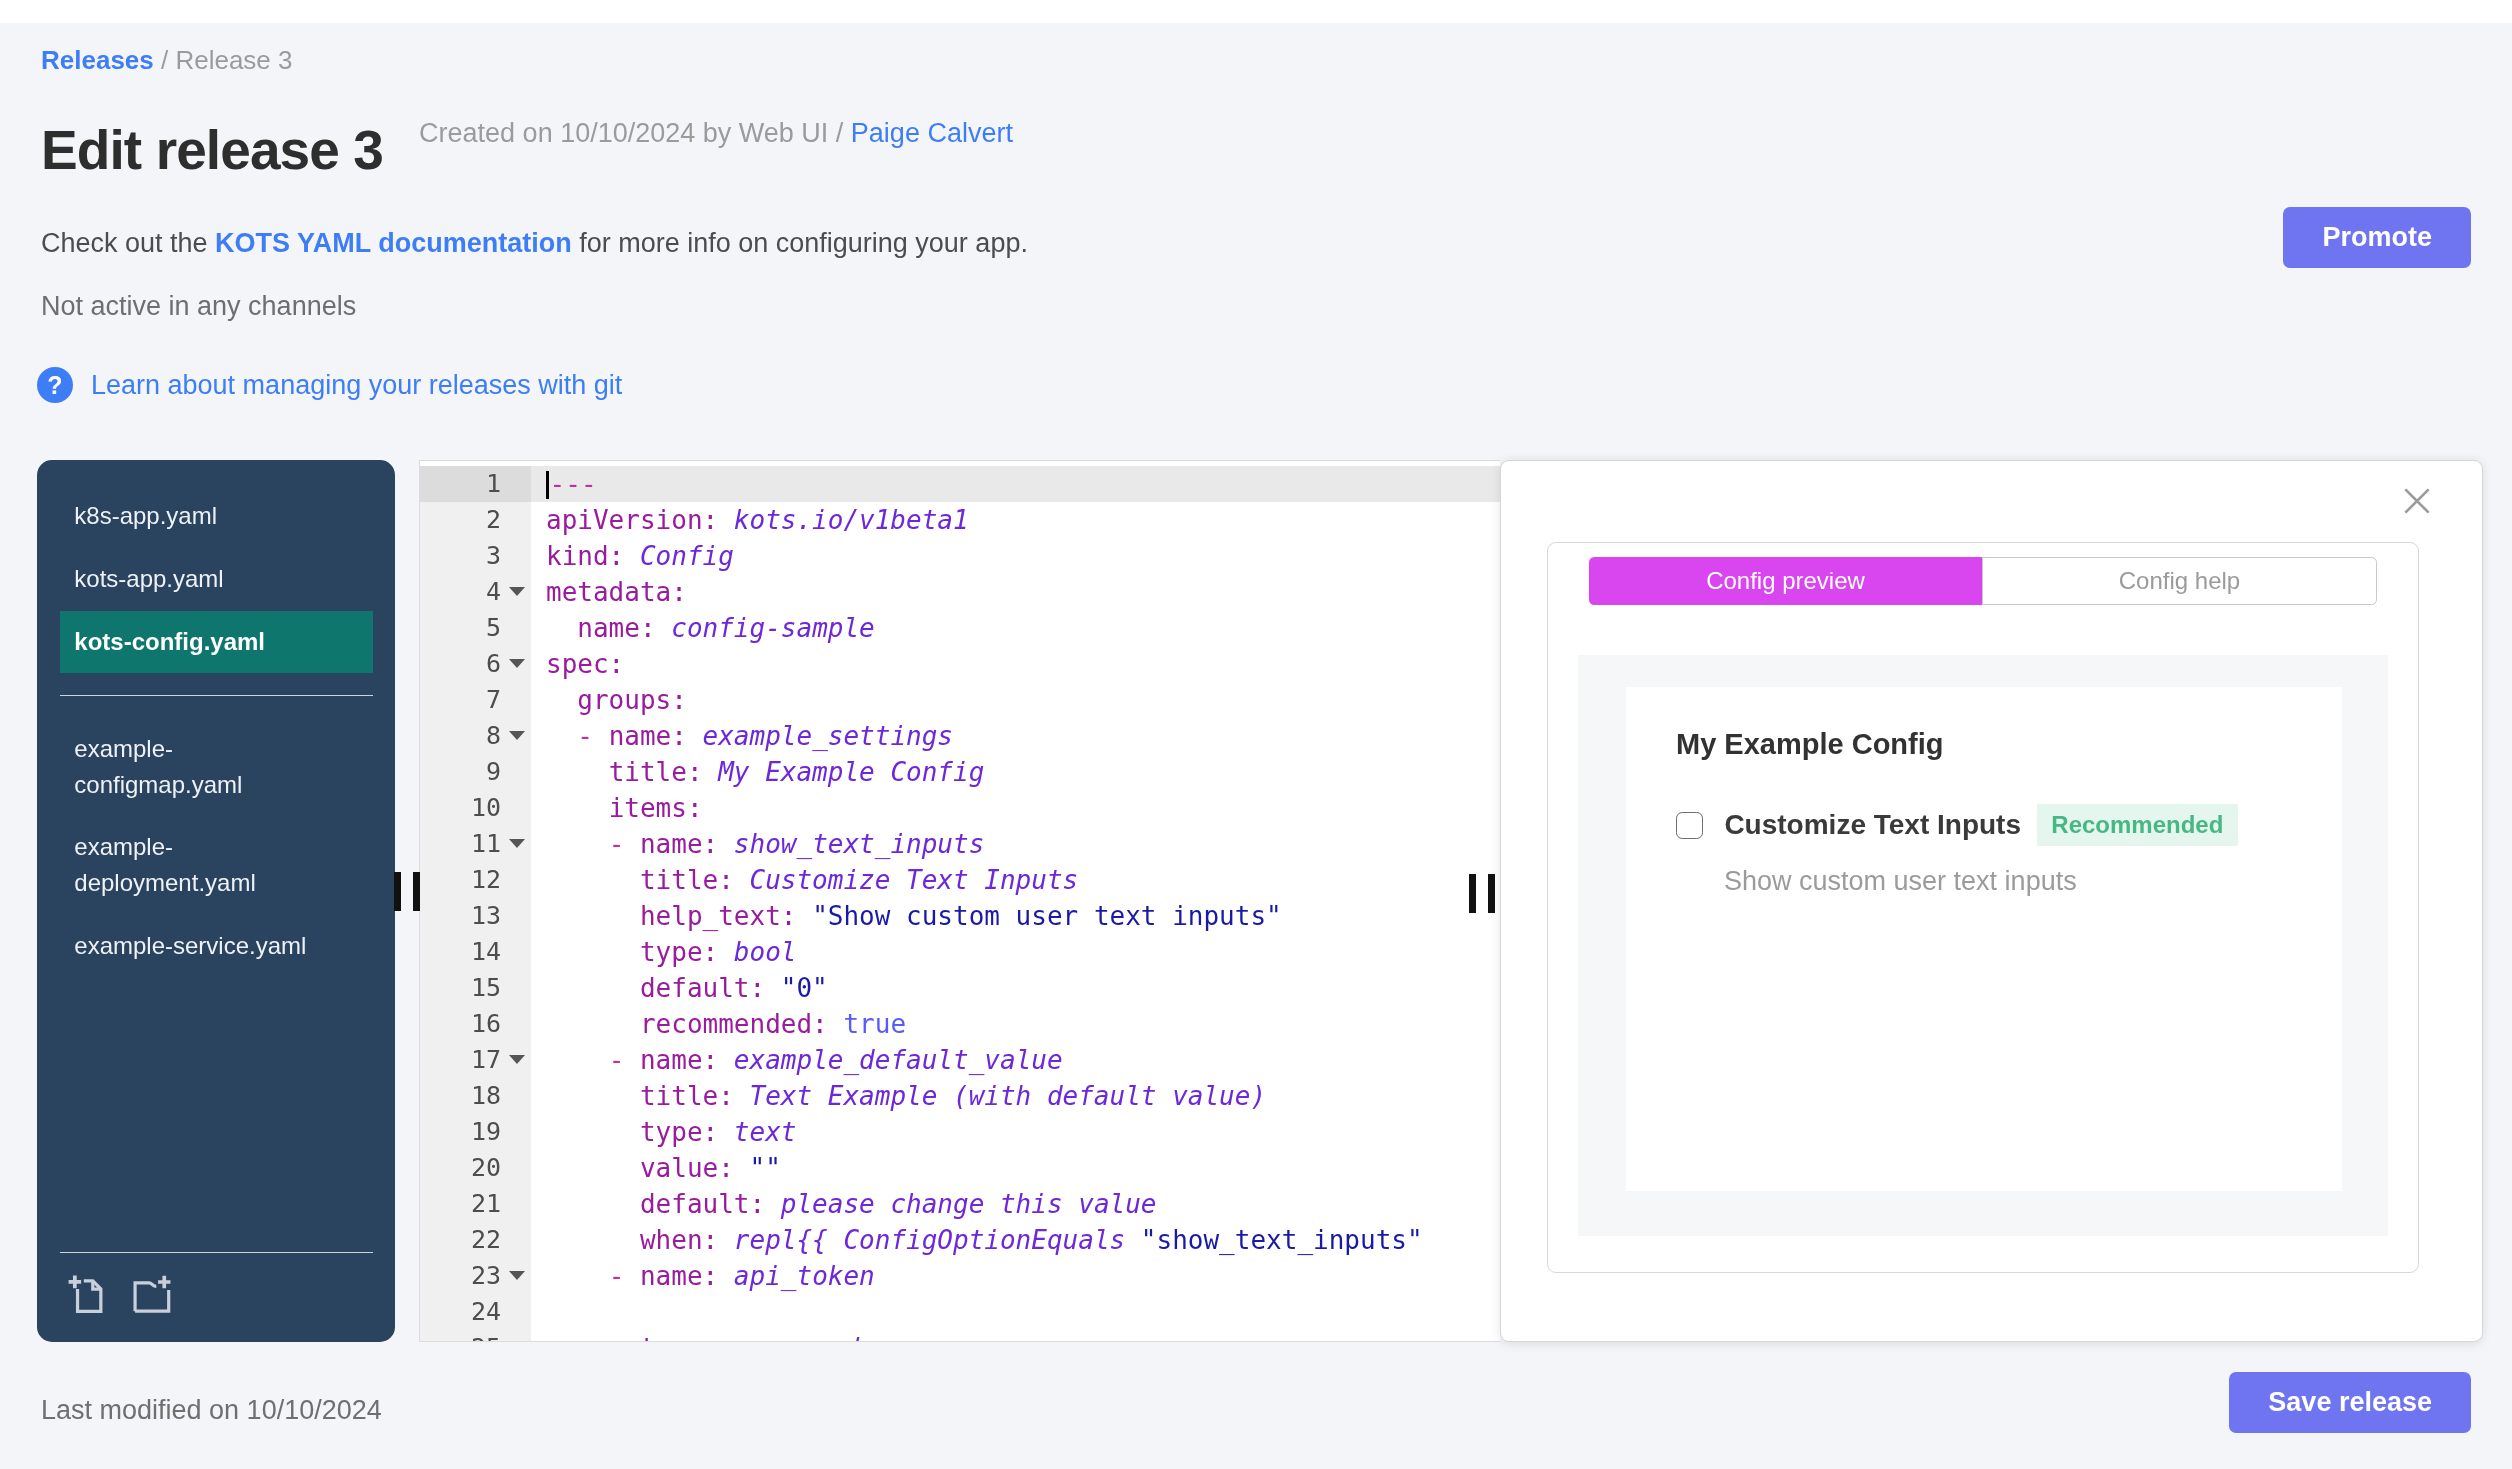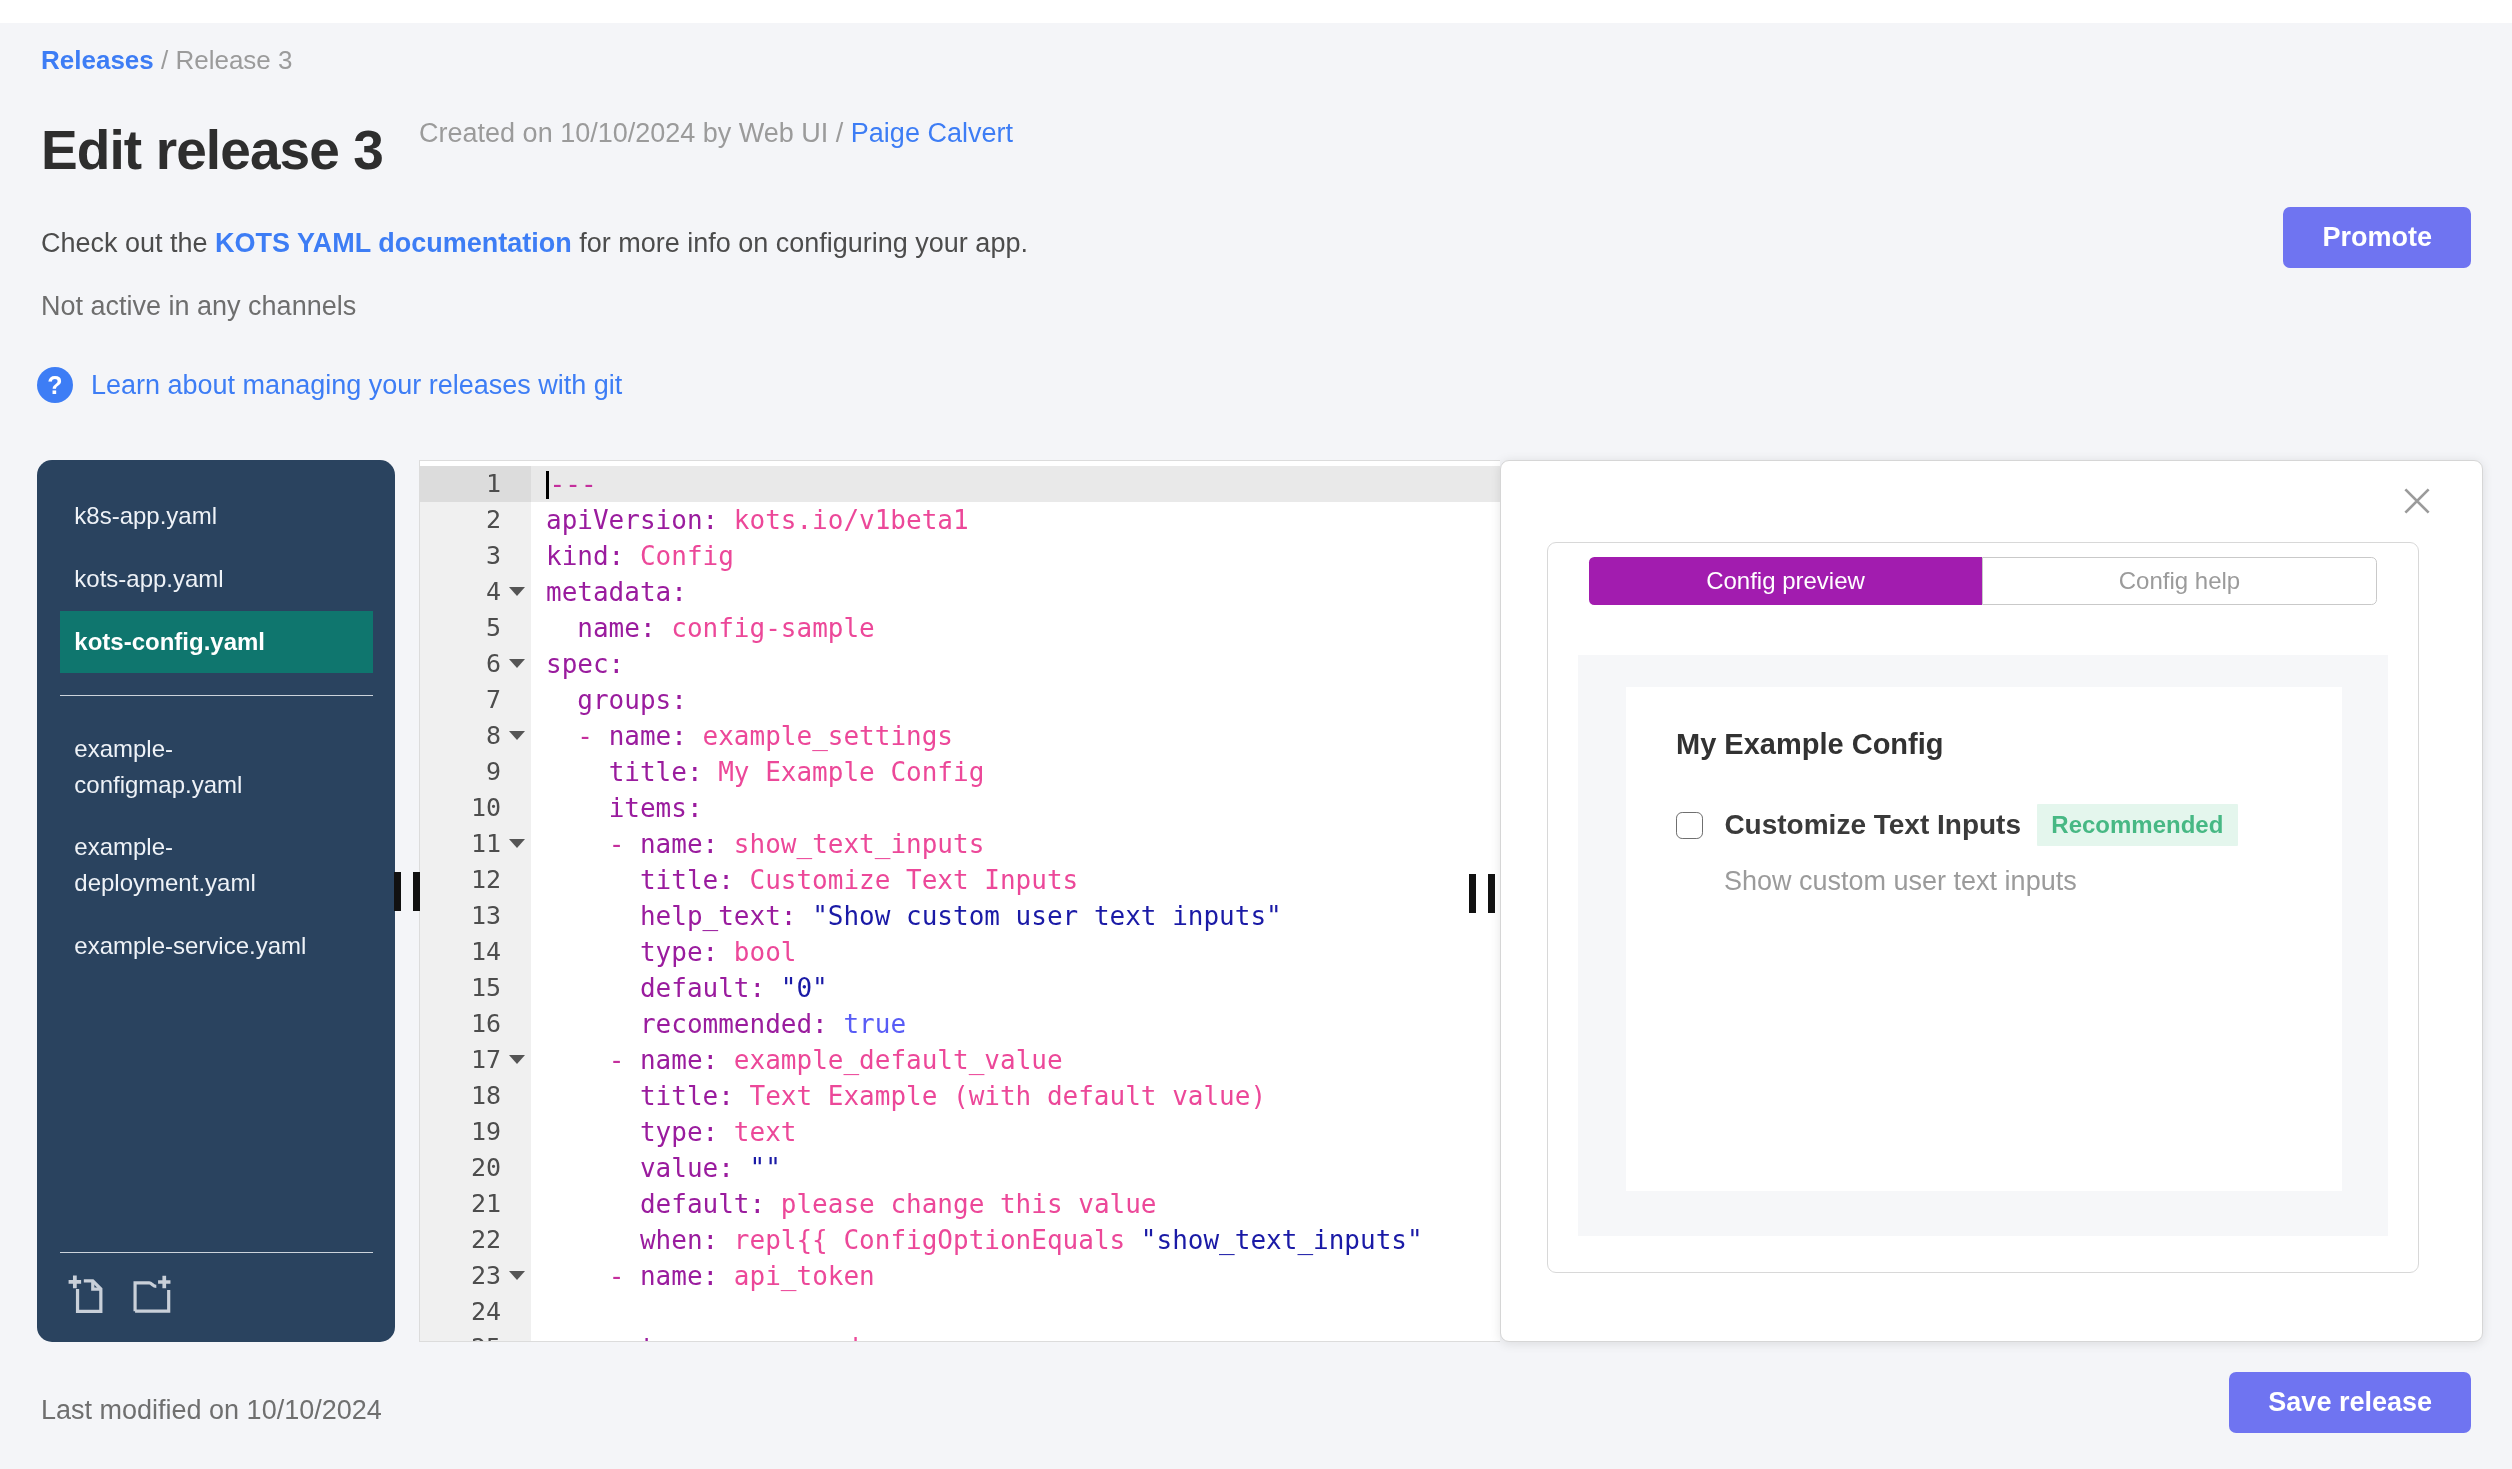--- a/index.html
+++ b/index.html
@@ -49,31 +49,31 @@
   .code-row { display:flex; height:36px; line-height:36px; font-family:"DejaVu Sans Mono", monospace; font-size:26px; }
   .gutter-cell { width:111px; flex:none; background:#f0f0f0; color:#4d4d4d; text-align:right;
                  padding-right:30px; position:relative; font-size:25px; }
   .fold-marker { position:absolute; right:6.2px; top:13.4px; width:0; height:0;
                  border-left:8px solid transparent; border-right:8px solid transparent; border-top:9.8px solid #555; }
   .code-cell { flex:1; white-space:pre; padding-left:15px; overflow:hidden; }
   .code-row.active .gutter-cell { background:#dcdcdc; }
   .code-row.active .code-cell { background:#e9e9e9; }
   .cursor { display:inline-block; width:2.7px; height:28.5px; background:#000; vertical-align:middle; margin-right:0.9px; }
   .tk-key { color:#9a1c9e; } .tk-dash { color:#c42f9c; } .tk-docstart { color:#c42f9c; }
-  .tk-string { color:#1a1aa6; } .tk-constant { color:#585cf6; } .tk-plain { color:#ec4899; }
+  .tk-string { color:#1a1aa6; } .tk-constant { color:#585cf6; } .tk-plain { color:#6d28d9;font-style:italic; }
 
   
   .preview { width:983px; flex:none; background:#fff; border:0.9px solid #d6d6d6; border-radius:9px;
              box-shadow:0 1.8px 10.7px rgba(0,0,0,0.10); position:relative; }
   .close-x { position:absolute; top:23px; right:48px; cursor:pointer; }
   .preview-card { position:absolute; top:81px; left:46px; right:63px; bottom:68px;
                   border:0.9px solid #d8d8d8; border-radius:9px; }
   .tab-bar { margin:14.3px 41px 0 41px; display:flex; height:48px; font-size:24px; }
   .tab { flex:1; display:flex; align-items:center; justify-content:center; cursor:pointer; }
-  .tab.active { background:#a21caf; color:#fff; border-radius:5.3px 0 0 5.3px; }
+  .tab.active { background:#d946ef; color:#fff; border-radius:5.3px 0 0 5.3px; }
   .tab.inactive { background:#fff; color:#9b9b9b; border:1.8px solid #c9c9c9; border-radius:0 5.3px 5.3px 0; }
   .preview-gray { position:absolute; top:112px; left:30px; right:30px; bottom:36px; background:#f6f7f9; }
   .config-card { position:absolute; top:32px; left:48px; right:46px; bottom:45px; background:#fff; }
   .config-title { padding:41px 0 0 50px; font-size:29px; font-weight:bold; color:#323232; }
   .config-row { margin:43px 0 0 50px; display:flex; align-items:center; }
   .checkbox { width:27px; height:27px; border:1.8px solid #6f6f6f; border-radius:6.2px; background:#fff; cursor:pointer; flex:none; }
   .config-label { margin-left:21.4px; font-size:28px; font-weight:bold; color:#3a3a3a; }
   .badge { margin-left:16px; font-size:24px; font-weight:bold; color:#47b884; background:#e4f6ed;
            padding:7.1px 14.3px; border-radius:1px; }
   .config-help { margin:19.6px 0 0 98px; font-size:27px; color:#9b9b9b; }

